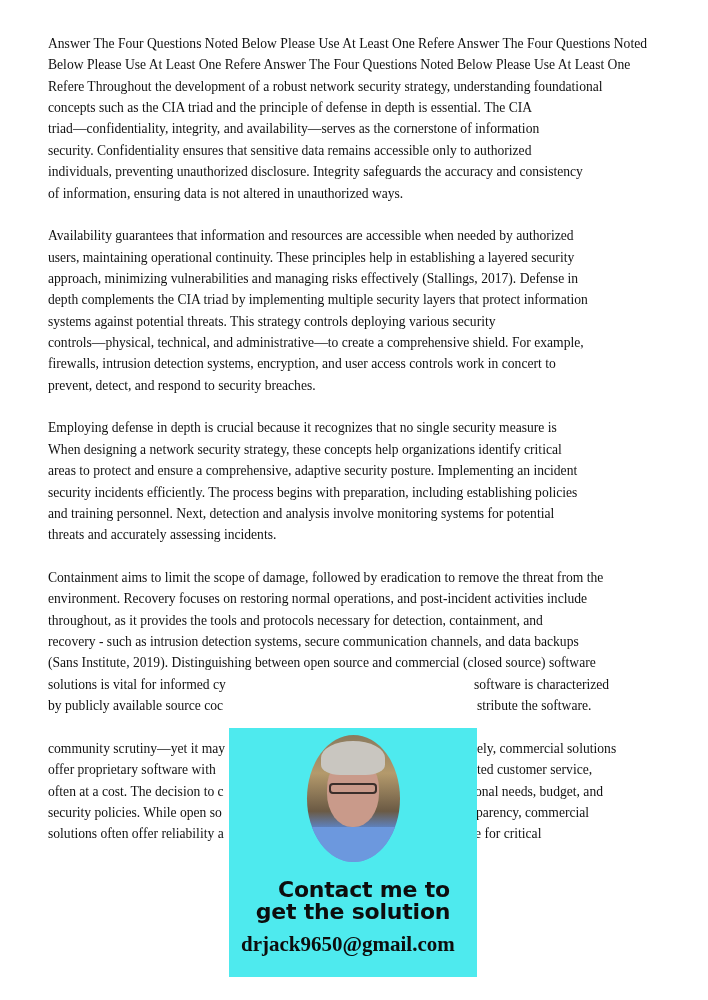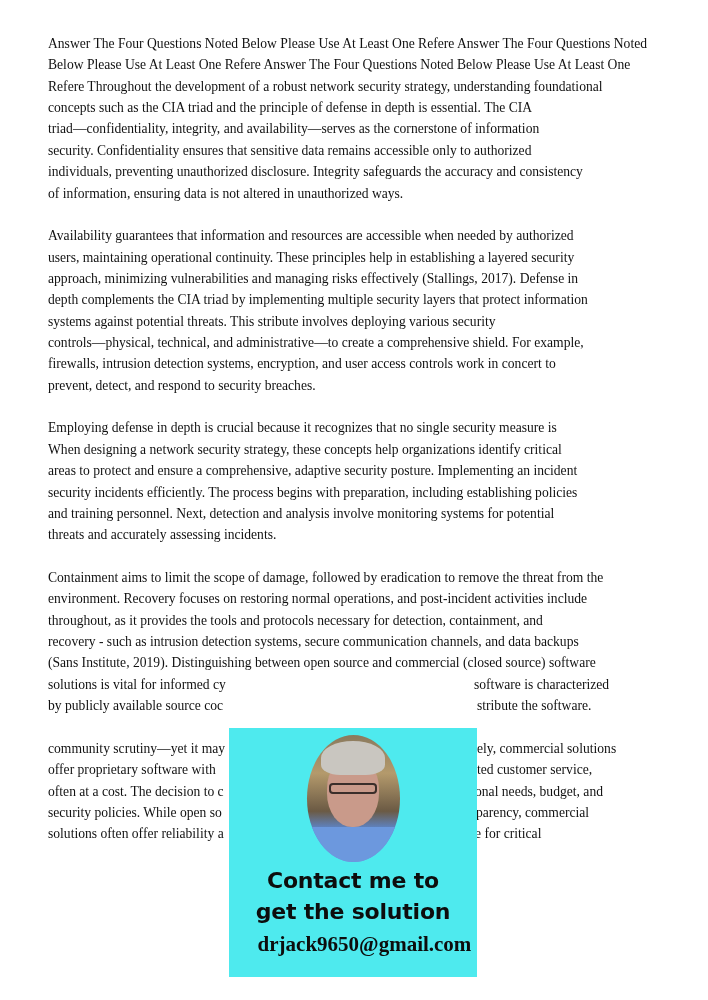--- a/index.html
+++ b/index.html
@@ -87,28 +87,27 @@
     left: 0;
     width: 248px;
     text-align: center;
     font-family: "DejaVu Sans", "Liberation Sans", sans-serif;
     font-weight: bold;
     font-size: 22px;
     line-height: 31px;
     color: #0d0d0d;
     letter-spacing: -0.2px;
   }
-  .cta-1 { top: 137px; }
+  .cta-1 { top: 146px; padding-left: 11px; }
   .cta-2 { top: 168px; text-align: center; }
   .email {
     position: absolute;
-    left: 4px;
+    left: 12px;
     top: 202px;
     width: 263px;
-    text-align: center;
     font-family: "Liberation Serif", "DejaVu Serif", serif;
     font-weight: bold;
     font-size: 21px;
     line-height: 28px;
     color: #0d0d0d;
   }
 </style>
 </head>
 <body>
 
@@ -123,21 +122,21 @@
     <div class="line">security. Confidentiality ensures that sensitive data remains accessible only to authorized</div>
     <div class="line">individuals, preventing unauthorized disclosure. Integrity safeguards the accuracy and consistency</div>
     <div class="line">of information, ensuring data is not altered in unauthorized ways.</div>
   </div>
 
   <div class="para">
     <div class="line">Availability guarantees that information and resources are accessible when needed by authorized</div>
     <div class="line">users, maintaining operational continuity. These principles help in establishing a layered security</div>
     <div class="line">approach, minimizing vulnerabilities and managing risks effectively (Stallings, 2017). Defense in</div>
     <div class="line">depth complements the CIA triad by implementing multiple security layers that protect information</div>
-    <div class="line">systems against potential threats. This stribute involves deploying various security</div>
+    <div class="line">systems against potential threats. This strategy controls deploying various security</div>
     <div class="line">controls—physical, technical, and administrative—to create a comprehensive shield. For example,</div>
     <div class="line">firewalls, intrusion detection systems, encryption, and user access controls work in concert to</div>
     <div class="line">prevent, detect, and respond to security breaches.</div>
   </div>
 
   <div class="para">
     <div class="line">Employing defense in depth is crucial because it recognizes that no single security measure is</div>
     <div class="line">When designing a network security strategy, these concepts help organizations identify critical</div>
     <div class="line">areas to protect and ensure a comprehensive, adaptive security posture. Implementing an incident</div>
     <div class="line">security incidents efficiently. The process begins with preparation, including establishing policies</div>

